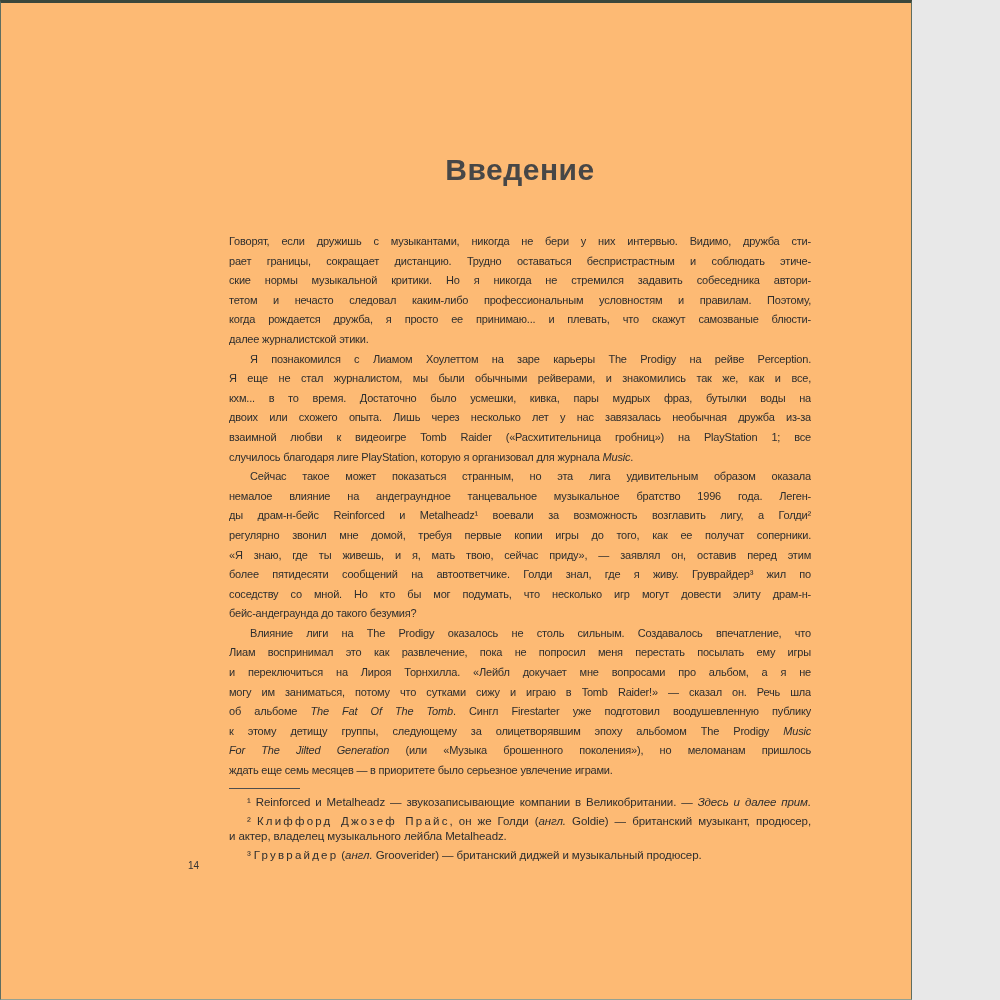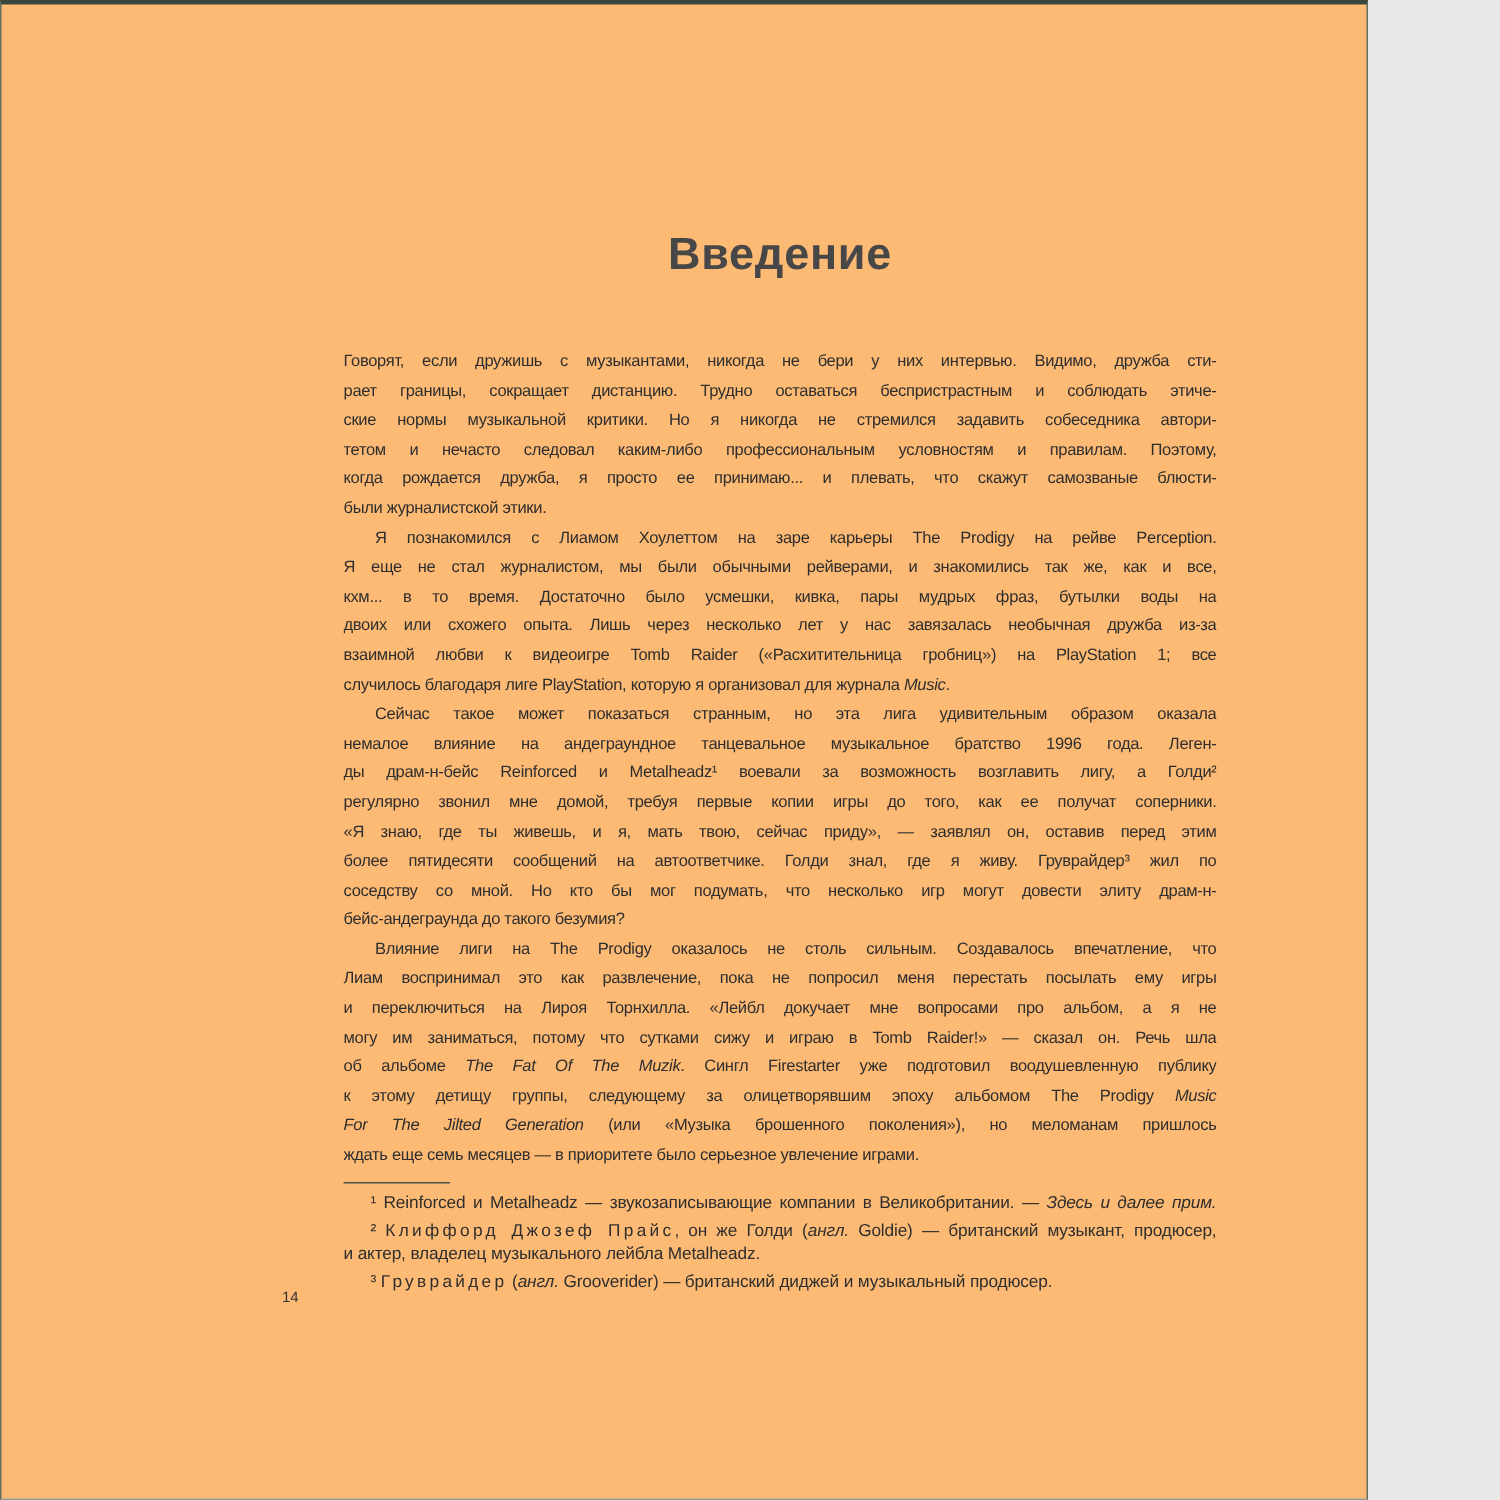--- a/index.html
+++ b/index.html
@@ -77,21 +77,21 @@
 
   <div class="chapter-title">Введение</div>
 
   <div class="body-text">
       <div class="paragraph">
         <div class="line">Говорят, если дружишь с музыкантами, никогда не бери у них интервью. Видимо, дружба сти-</div>
         <div class="line">рает границы, сокращает дистанцию. Трудно оставаться беспристрастным и соблюдать этиче-</div>
         <div class="line">ские нормы музыкальной критики. Но я никогда не стремился задавить собеседника автори-</div>
         <div class="line">тетом и нечасто следовал каким-либо профессиональным условностям и правилам. Поэтому,</div>
         <div class="line">когда рождается дружба, я просто ее принимаю... и плевать, что скажут самозваные блюсти-</div>
-        <div class="line line-last">были журналистской этики.</div>
+        <div class="line line-last">далее журналистской этики.</div>
       </div>
       <div class="paragraph">
         <div class="line line-indent">Я познакомился с Лиамом Хоулеттом на заре карьеры The Prodigy на рейве Perception.</div>
         <div class="line">Я еще не стал журналистом, мы были обычными рейверами, и знакомились так же, как и все,</div>
         <div class="line">кхм... в то время. Достаточно было усмешки, кивка, пары мудрых фраз, бутылки воды на</div>
         <div class="line">двоих или схожего опыта. Лишь через несколько лет у нас завязалась необычная дружба из-за</div>
         <div class="line">взаимной любви к видеоигре Tomb Raider («Расхитительница гробниц») на PlayStation 1; все</div>
         <div class="line line-last">случилось благодаря лиге PlayStation, которую я организовал для журнала <em>Music</em>.</div>
       </div>
       <div class="paragraph">
@@ -102,21 +102,21 @@
         <div class="line">«Я знаю, где ты живешь, и я, мать твою, сейчас приду», — заявлял он, оставив перед этим</div>
         <div class="line">более пятидесяти сообщений на автоответчике. Голди знал, где я живу. Груврайдер³ жил по</div>
         <div class="line">соседству со мной. Но кто бы мог подумать, что несколько игр могут довести элиту драм-н-</div>
         <div class="line line-last">бейс-андеграунда до такого безумия?</div>
       </div>
       <div class="paragraph">
         <div class="line line-indent">Влияние лиги на The Prodigy оказалось не столь сильным. Создавалось впечатление, что</div>
         <div class="line">Лиам воспринимал это как развлечение, пока не попросил меня перестать посылать ему игры</div>
         <div class="line">и переключиться на Лироя Торнхилла. «Лейбл докучает мне вопросами про альбом, а я не</div>
         <div class="line">могу им заниматься, потому что сутками сижу и играю в Tomb Raider!» — сказал он. Речь шла</div>
-        <div class="line">об альбоме <em>The Fat Of The Muzik</em>. Сингл Firestarter уже подготовил воодушевленную публику</div>
+        <div class="line">об альбоме <em>The Fat Of The Tomb</em>. Сингл Firestarter уже подготовил воодушевленную публику</div>
         <div class="line">к этому детищу группы, следующему за олицетворявшим эпоху альбомом The Prodigy <em>Music</em></div>
         <div class="line"><em>For The Jilted Generation</em> (или «Музыка брошенного поколения»), но меломанам пришлось</div>
         <div class="line line-last">ждать еще семь месяцев — в приоритете было серьезное увлечение играми.</div>
       </div>
     </div>
 
   <div class="fn-rule"></div>
 
   <div class="footnotes">
       <div class="footnote">

